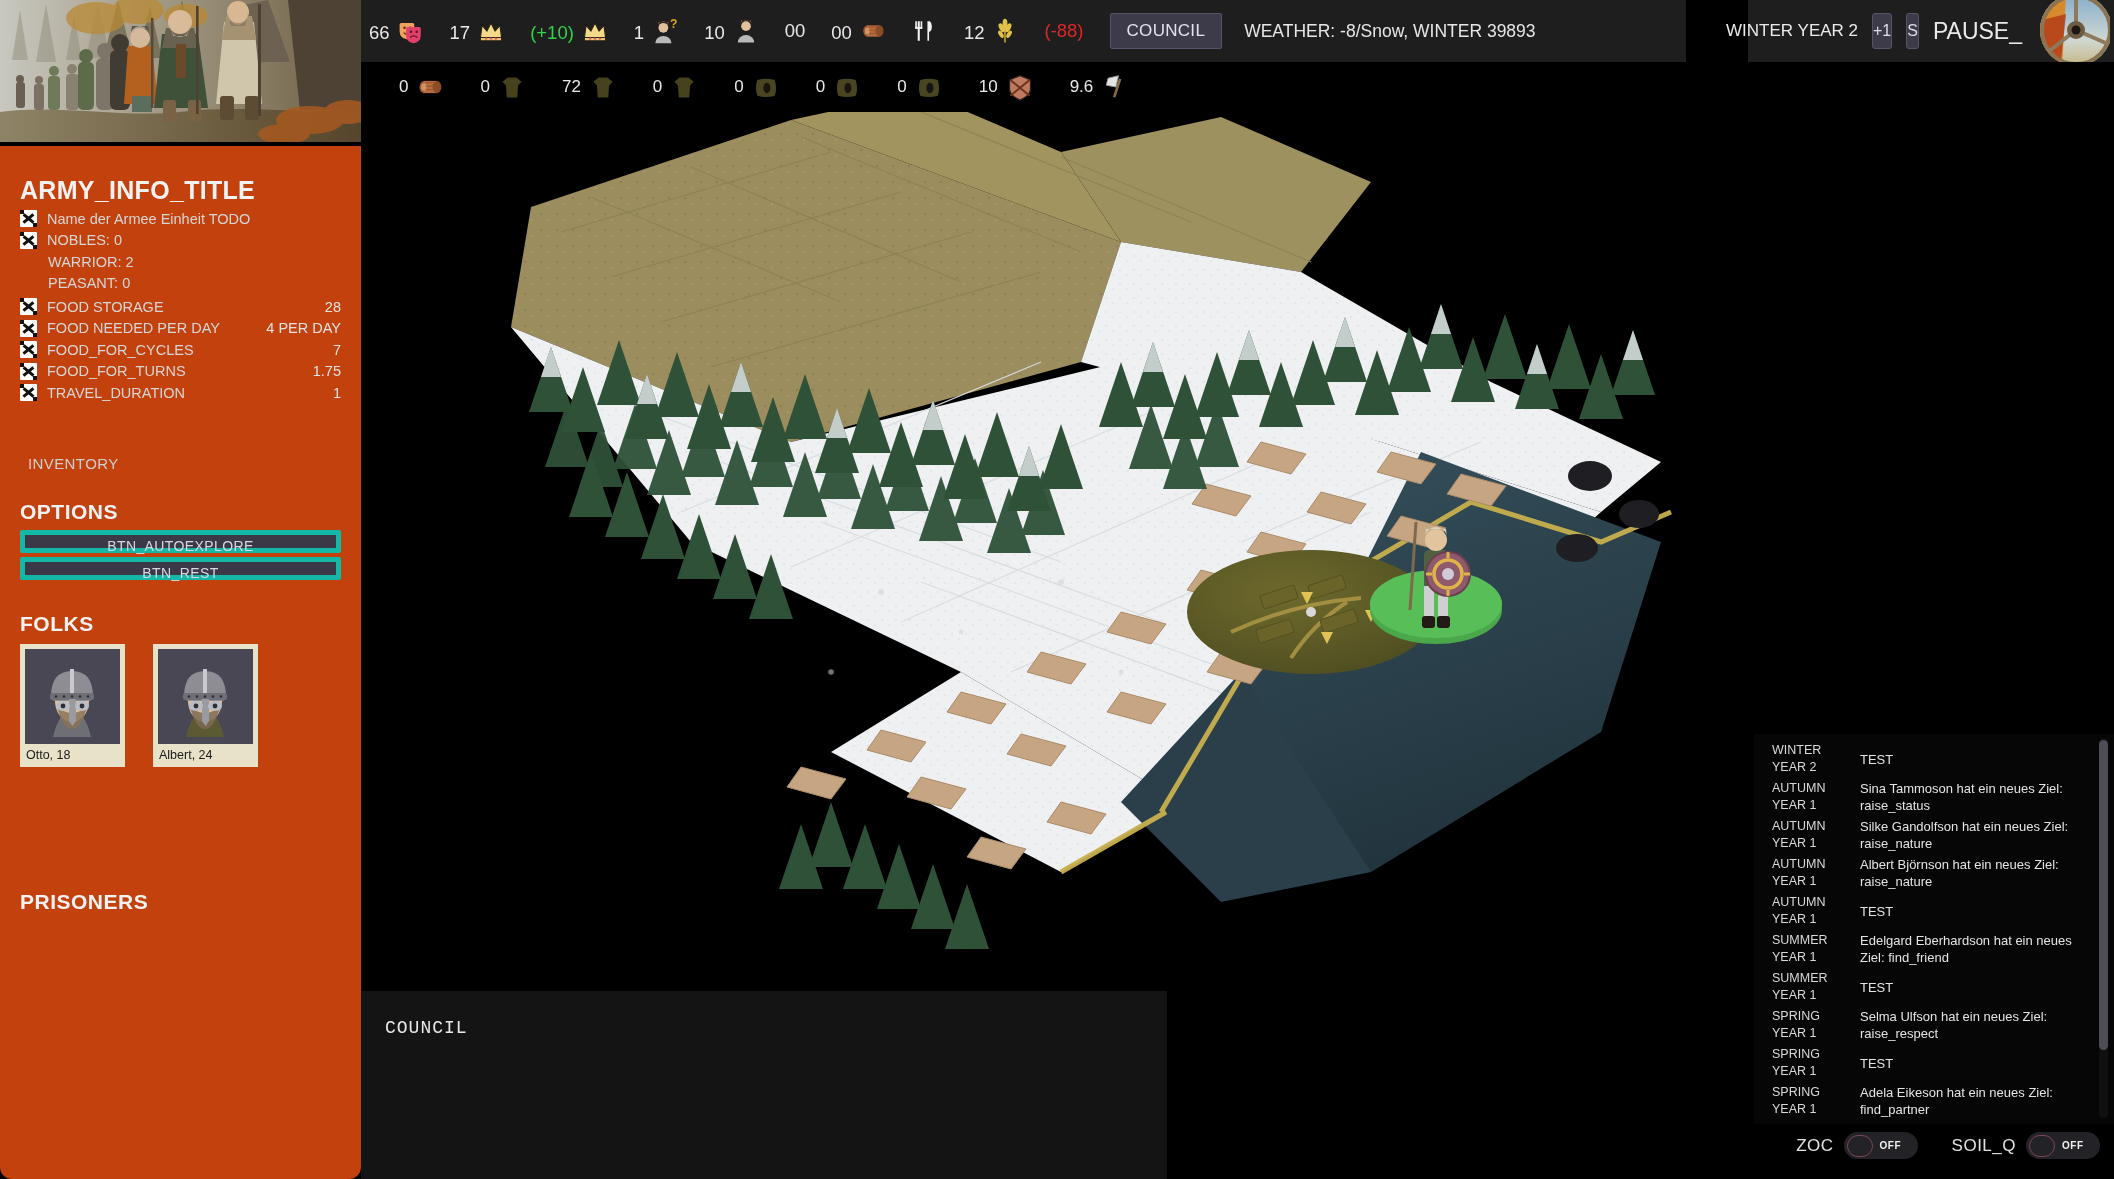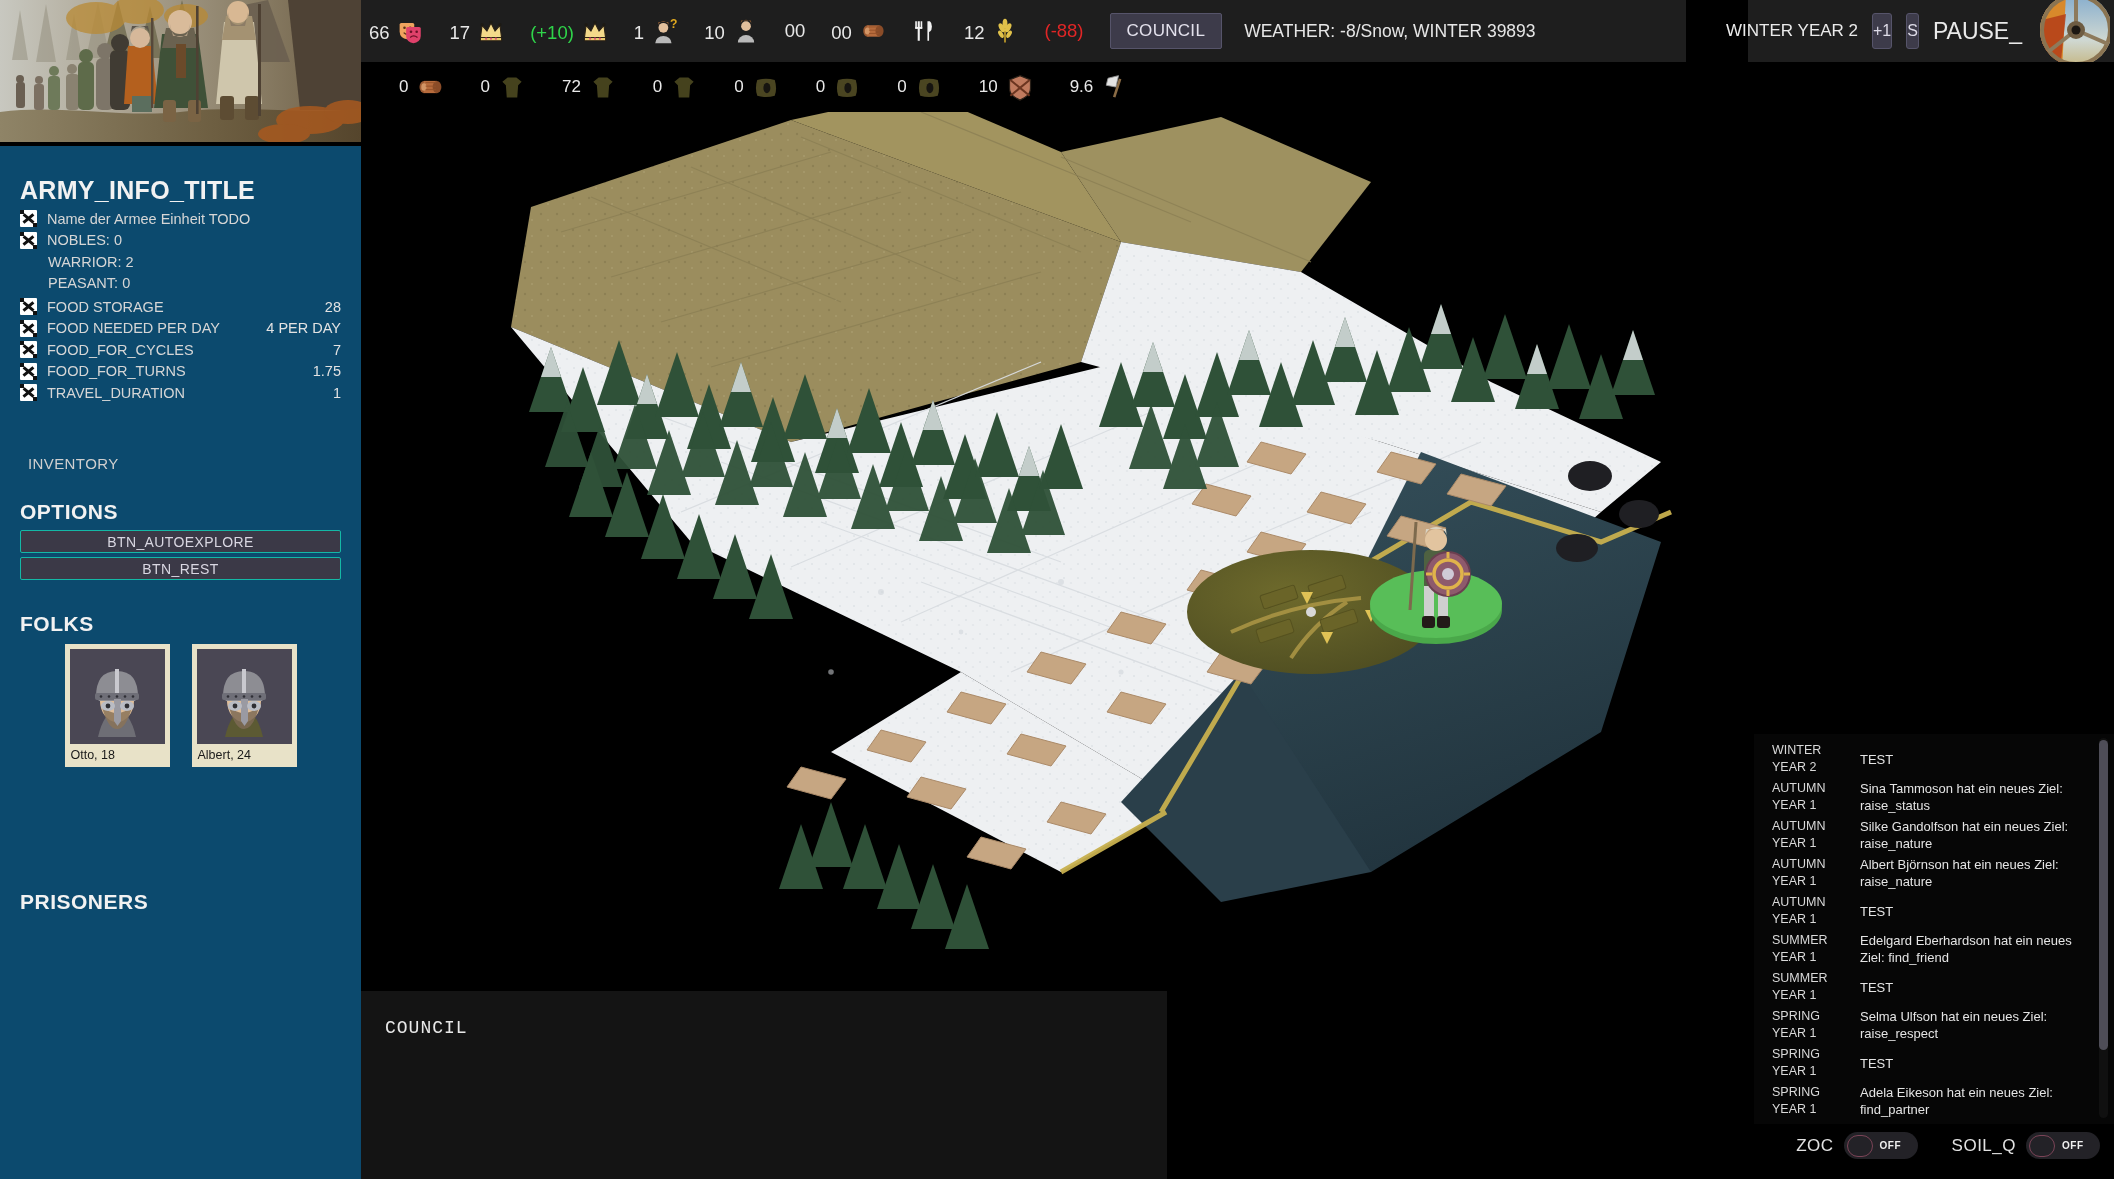--- a/index.html
+++ b/index.html
@@ -7,21 +7,22 @@
     width: 2114px; height: 1179px;
     background: #000;
     font-family: "Liberation Sans", sans-serif;
     overflow: hidden;
   }
   #root { position: relative; width: 2114px; height: 1179px; background: #000; }
 
   
   #sidebar {
     position: absolute; left: 0; top: 0; width: 361px; height: 1179px;
-    background: #0c4a6e;
+    background: #c2410c;
+    border-radius: 12px;
   }
   #hero-art {
     position: absolute; left: 0; top: 0; width: 361px; height: 146px;
     overflow: hidden; background: #6f6452;
   }
   #hero-art svg { display:block; width: 361px; height: 146px; }
 
   .side-pad { position: absolute; left: 20px; right: 20px; }
   #army-title {
     top: 176px; font-size: 25px; letter-spacing: .3px;
@@ -54,25 +55,25 @@
   .brokenimg .nub1 { left:0; top:0; }
   .brokenimg .nub2 { right:0; bottom:0; }
 
   #inventory-label { top: 455px; color: #cfcfcf; font-size: 15px; letter-spacing: .4px; margin-left: 8px; }
   #options-title   { top: 500px; color: #f2f2f2; font-size: 21px; font-weight: 700; letter-spacing: .5px; }
   #options-buttons { top: 530px; }
   .opt-btn {
     display: block; width: 100%; height: 23px; line-height: 23px;
     margin-bottom: 4px; text-align: center;
     background: #3b3947; color: #d9d7e2; font-size: 14px;
-    border: 1px solid #14b8a6; border-radius: 2px;
+    border: 5px solid #14b8a6; border-radius: 2px;
     letter-spacing: .4px; cursor: pointer;
   }
   #folks-title   { top: 612px; color: #f2f2f2; font-size: 21px; font-weight: 700; letter-spacing: .5px; }
-  #folks-list    { top: 644px; display: flex; gap: 22px; justify-content: center; }
+  #folks-list    { top: 644px; display: flex; gap: 28px; }
   .folk-card {
     width: 105px; background: #e8e2c8; padding: 5px 5px 2px 5px;
   }
   .folk-portrait {
     width: 95px; height: 95px; background: #4a4754; display:block;
   }
   .folk-name { font-size: 12.5px; color: #1a1a1a; padding: 4px 1px 3px 1px; }
 
   #prisoners-title { top: 890px; color: #f2f2f2; font-size: 21px; font-weight: 700; letter-spacing: .5px; }
 

